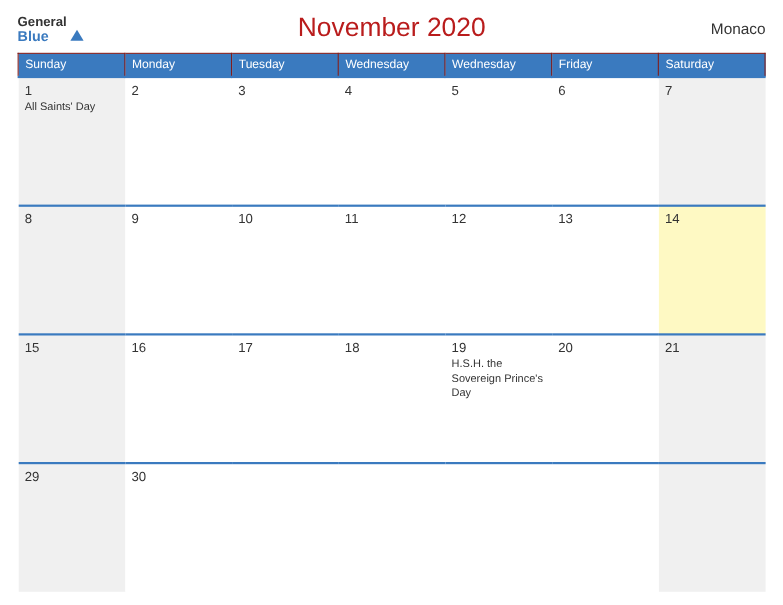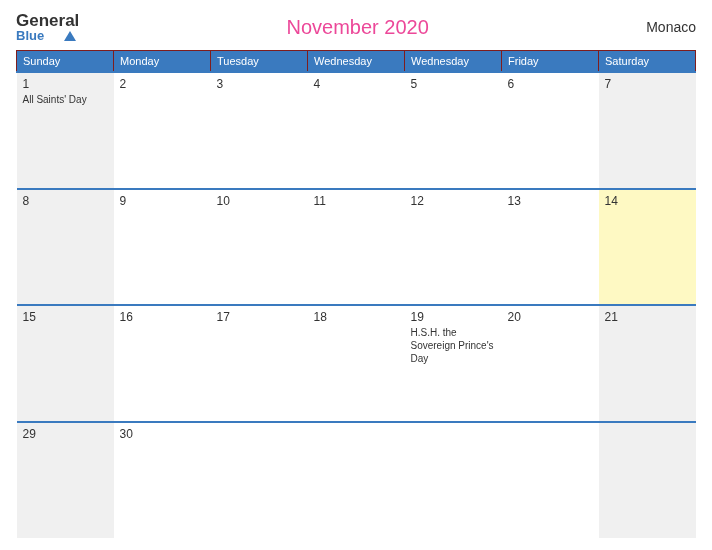--- a/index.html
+++ b/index.html
@@ -27,21 +27,21 @@
       margin-bottom: 8px;
     }
 
     .logo {
       display: flex;
       flex-direction: column;
       align-items: flex-start;
     }
 
     .logo-general {
-      font-size: 17px;
+      font-size: 12px;
       font-weight: bold;
       color: #333;
       line-height: 1;
     }
 
     .logo-blue {
       font-size: 13px;
       font-weight: bold;
       color: #3a7abf;
       line-height: 1;
@@ -54,22 +54,22 @@
       width: 0;
       height: 0;
       border-left: 6px solid transparent;
       border-right: 6px solid transparent;
       border-bottom: 10px solid #3a7abf;
       display: inline-block;
       margin-left: 2px;
     }
 
     .calendar-title {
-      font-size: 20px;
-      color: #ec4899;
+      font-size: 24px;
+      color: #b91c1c;
       font-weight: normal;
       text-align: center;
       flex: 1;
     }
 
     .country-name {
       font-size: 14px;
       color: #333;
       min-width: 60px;
       text-align: right;

